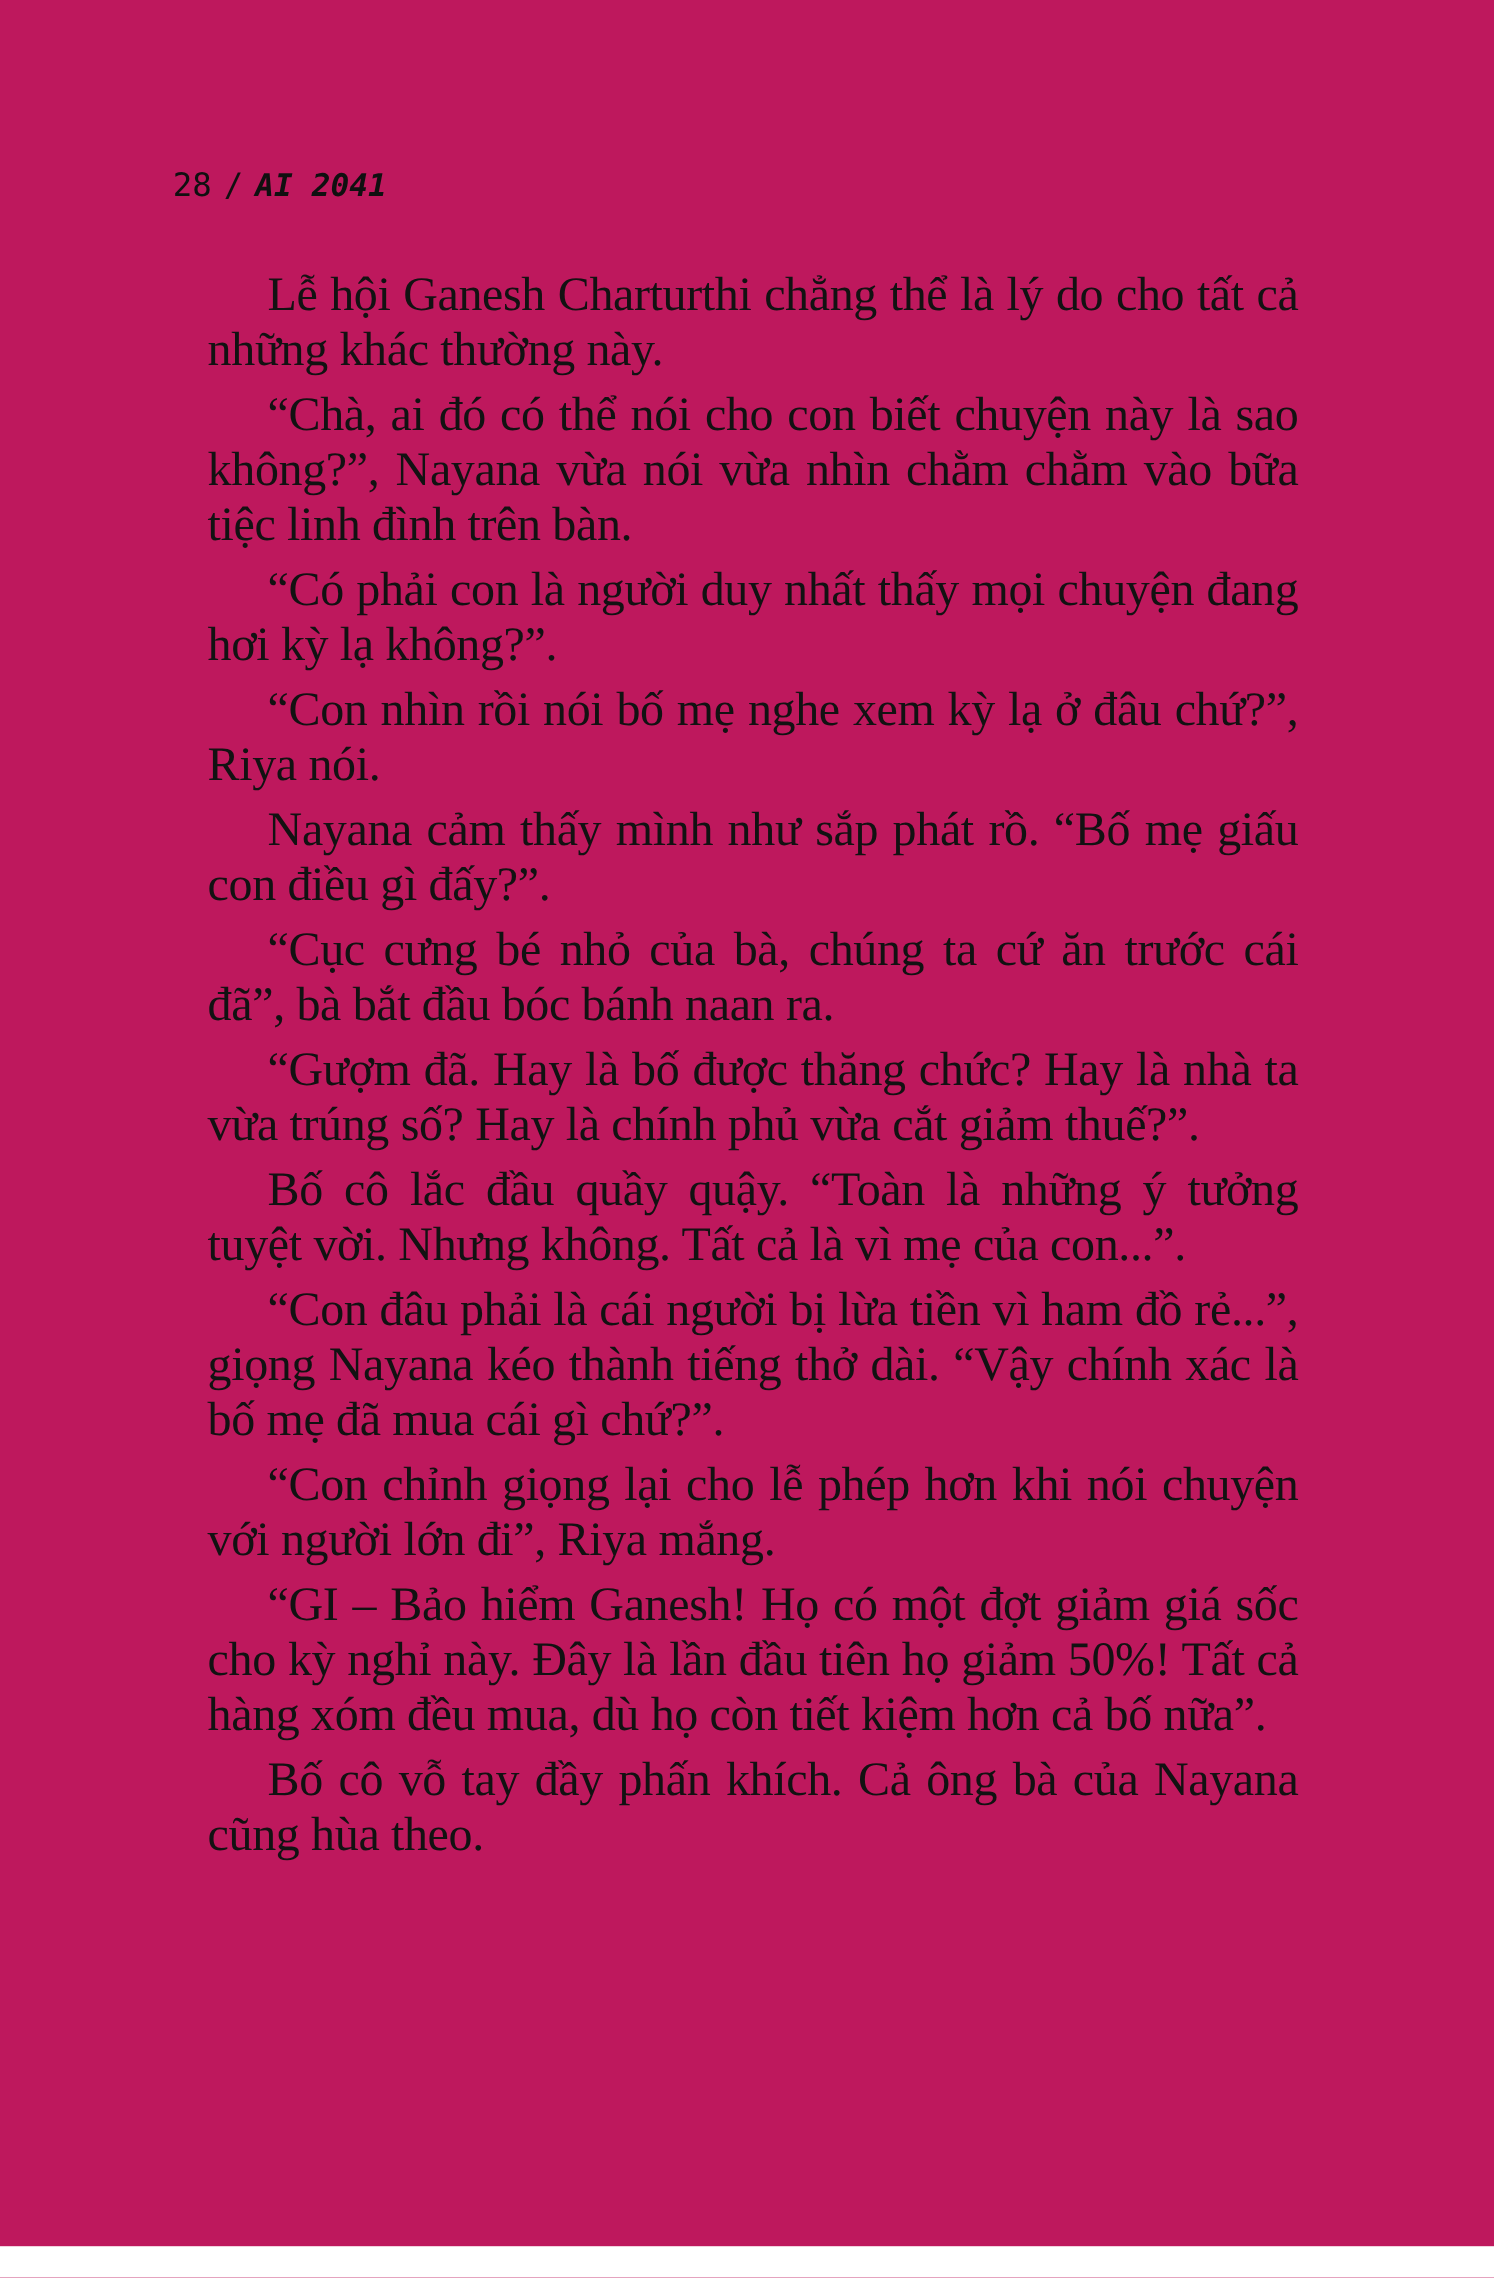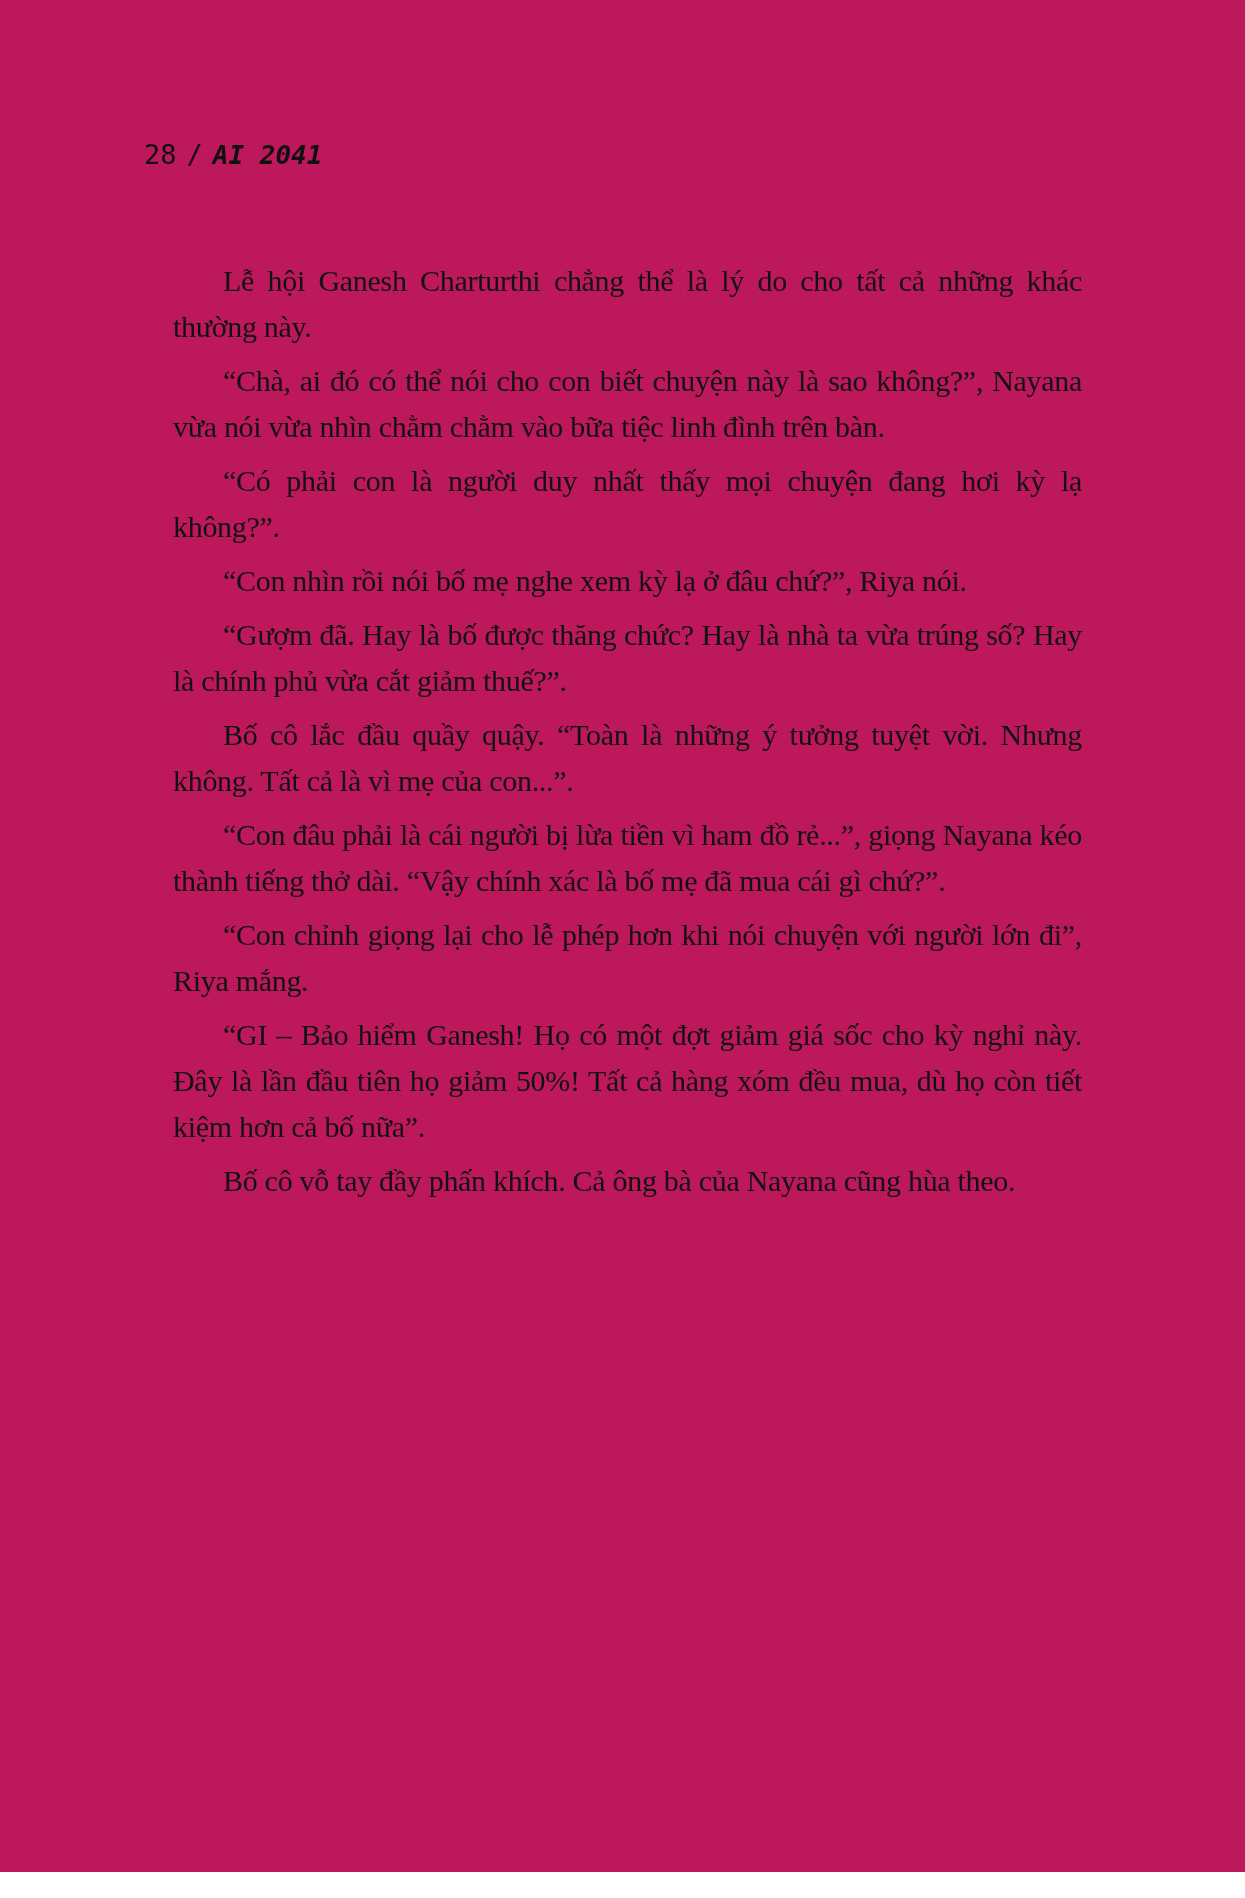--- a/index.html
+++ b/index.html
@@ -34,46 +34,47 @@
     font-weight: 700;
     font-style: italic;
     font-size: 26px;
   }
   .body-text {
     position: absolute;
     left: 173px;
     top: 222px;
     width: 909px;
     font-family: "Liberation Serif", serif;
-    font-size: 30px;
+    font-size: 40px;
     line-height: 46px;
     text-align: justify;
     letter-spacing: -0.3px;
     color: #121212;
-    margin-top: 36px;
   }
   .body-text p {
     margin: 0 0 8px 0;
     text-indent: 50px;
   }
 </style>
 </head>
 <body>
 
 <div class="page">
 
   <div class="running-header">
     <span>28</span><span class="sep">/</span><span class="book-title">AI 2041</span>
   </div>
 
   <div class="body-text">
     <p>Lễ hội Ganesh Charturthi chẳng thể là lý do cho tất cả những khác thường này.</p>
     <p>“Chà, ai đó có thể nói cho con biết chuyện này là sao không?”, Nayana vừa nói vừa nhìn chằm chằm vào bữa tiệc linh đình trên bàn.</p>
     <p>“Có phải con là người duy nhất thấy mọi chuyện đang hơi kỳ lạ không?”.</p>
     <p>“Con nhìn rồi nói bố mẹ nghe xem kỳ lạ ở đâu chứ?”, Riya nói.</p>
+    <p>Nayana cảm thấy mình như sắp phát rồ. “Bố mẹ giấu con điều gì đấy?”.</p>
+    <p>“Cục cưng bé nhỏ của bà, chúng ta cứ ăn trước cái đã”, bà bắt đầu bóc bánh naan ra.</p>
     <p>“Gượm đã. Hay là bố được thăng chức? Hay là nhà ta vừa trúng số? Hay là chính phủ vừa cắt giảm thuế?”.</p>
     <p>Bố cô lắc đầu quầy quậy. “Toàn là những ý tưởng tuyệt vời. Nhưng không. Tất cả là vì mẹ của con...”.</p>
     <p>“Con đâu phải là cái người bị lừa tiền vì ham đồ rẻ...”, giọng Nayana kéo thành tiếng thở dài. “Vậy chính xác là bố mẹ đã mua cái gì chứ?”.</p>
     <p>“Con chỉnh giọng lại cho lễ phép hơn khi nói chuyện với người lớn đi”, Riya mắng.</p>
     <p>“GI – Bảo hiểm Ganesh! Họ có một đợt giảm giá sốc cho kỳ nghỉ này. Đây là lần đầu tiên họ giảm 50%! Tất cả hàng xóm đều mua, dù họ còn tiết kiệm hơn cả bố nữa”.</p>
     <p>Bố cô vỗ tay đầy phấn khích. Cả ông bà của Nayana cũng hùa theo.</p>
   </div>
 
 </div>
 

